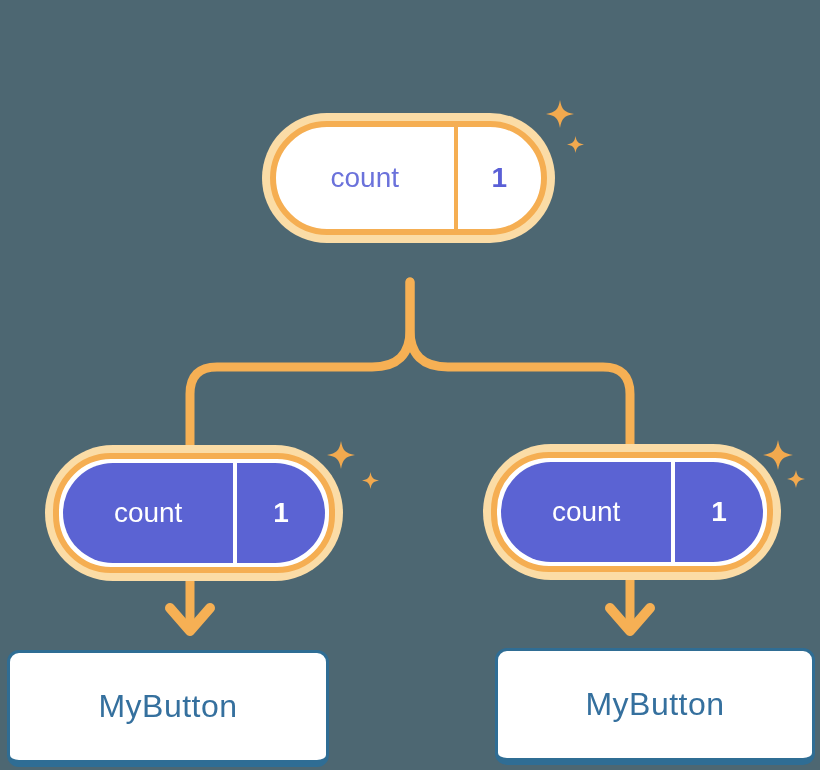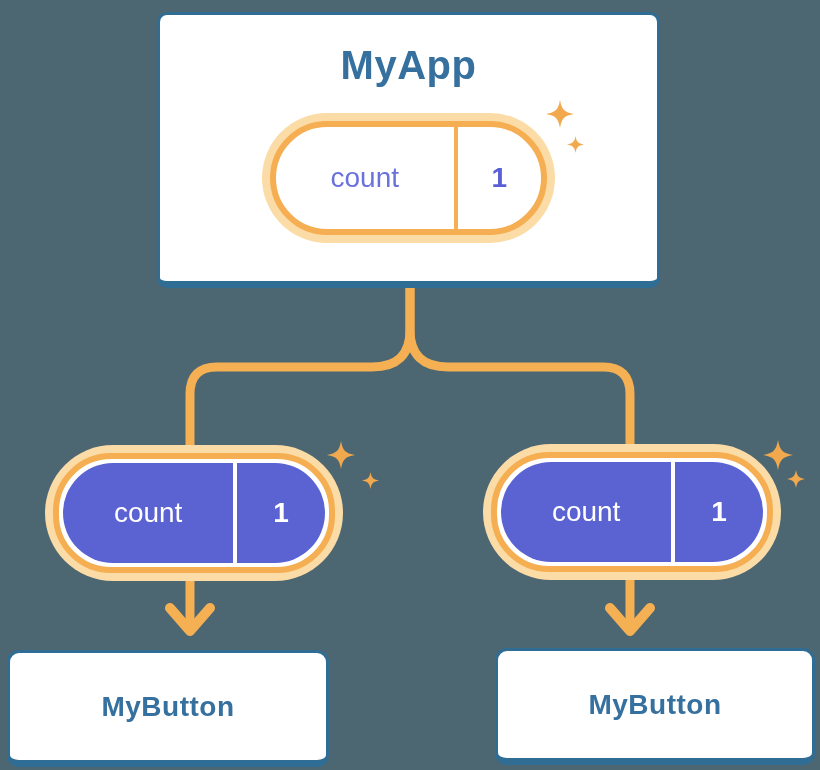--- a/index.html
+++ b/index.html
@@ -65,22 +65,22 @@
   }
   .button-card {
     border-radius: 12px;
     display: flex;
     align-items: center;
     justify-content: center;
   }
   .button-card-left  { left: 7px;   top: 650px; width: 322px; height: 117px; }
   .button-card-right { left: 495px; top: 648px; width: 320px; height: 117px; }
   .button-card .card-title {
-    font-size: 28px;
-    font-weight: 700;
+    font-size: 32px;
+    font-weight: 400;
     color: var(--title-text);
     letter-spacing: 0.5px;
   }
 
   
   .pill {
     position: absolute;
     z-index: 2;
     background: var(--pill-glow);
     padding: 8px;
@@ -148,23 +148,20 @@
 
 <div class="canvas">
 
   <svg class="connectors" viewBox="0 0 820 770" xmlns="http://www.w3.org/2000/svg">
     <path d="M410 282 L410 330 Q410 367 372 367 L217 367 Q190 367 190 394 L190 626"></path>
     <path d="M410 282 L410 330 Q410 367 448 367 L603 367 Q630 367 630 394 L630 626"></path>
     <path class="arrowhead" d="M170 608 L190 631 L210 608"></path>
     <path class="arrowhead" d="M610 608 L630 631 L650 608"></path>
   </svg>
 
-  <div class="card app-card">
-    <div class="card-title">MyApp</div>
-  </div>
 
   <div class="pill pill--light pill-top">
     <div class="pill-ring">
       <div class="pill-body">
         <div class="pill-cell name">count</div>
         <div class="pill-divider"></div>
         <div class="pill-cell value">1</div>
       </div>
     </div>
   </div>

